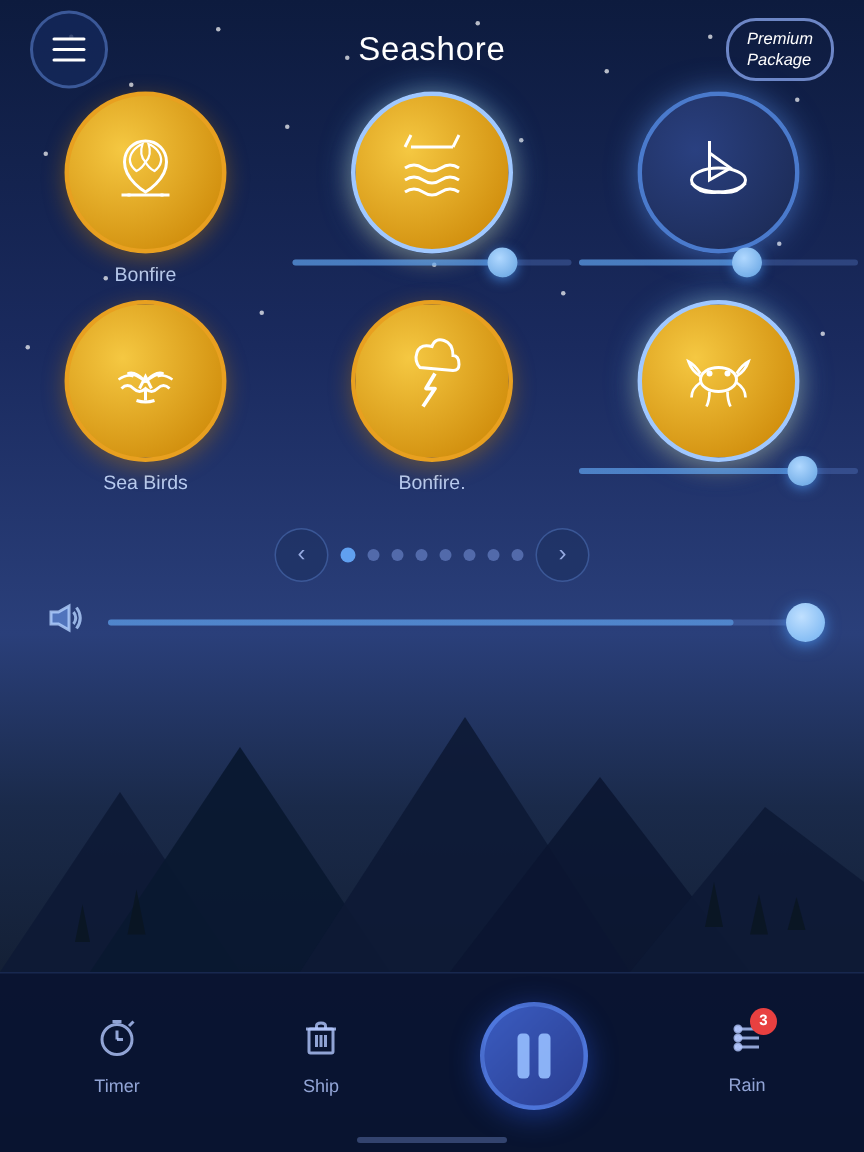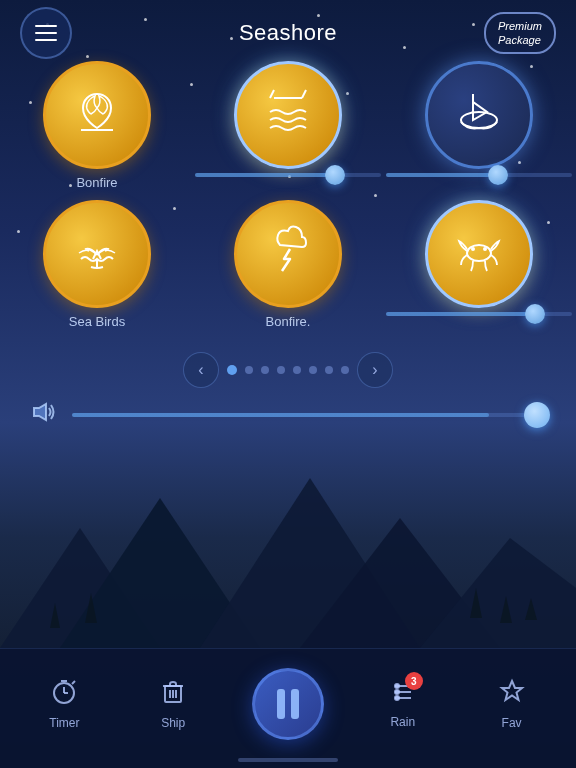--- a/index.html
+++ b/index.html
@@ -555,24 +555,16 @@
         <line x1="6" y1="20" x2="22" y2="20"></line>
         <circle cx="8" cy="8" r="2" fill="rgba(180,200,255,0.8)"></circle>
         <circle cx="8" cy="14" r="2" fill="rgba(180,200,255,0.8)"></circle>
         <circle cx="8" cy="20" r="2" fill="rgba(180,200,255,0.8)"></circle>
       </svg>
       <div class="badge">3</div>
     </div>
     <span class="bottom-label">Rain</span>
   </div>
 
-  <div class="bottom-item">
-    <div class="bottom-icon">
-      <svg width="28" height="28" viewBox="0 0 28 28" fill="none" stroke="rgba(180,200,255,0.8)" stroke-width="2">
-        <polygon points="14,4 17,11 24,11 18.5,15.5 20.5,23 14,18.5 7.5,23 9.5,15.5 4,11 11,11"></polygon>
-      </svg>
-    </div>
-    <span class="bottom-label">Fav</span>
-  </div>
 
 </div>
 
 <div class="home-indicator"></div>
 
 </body></html>

